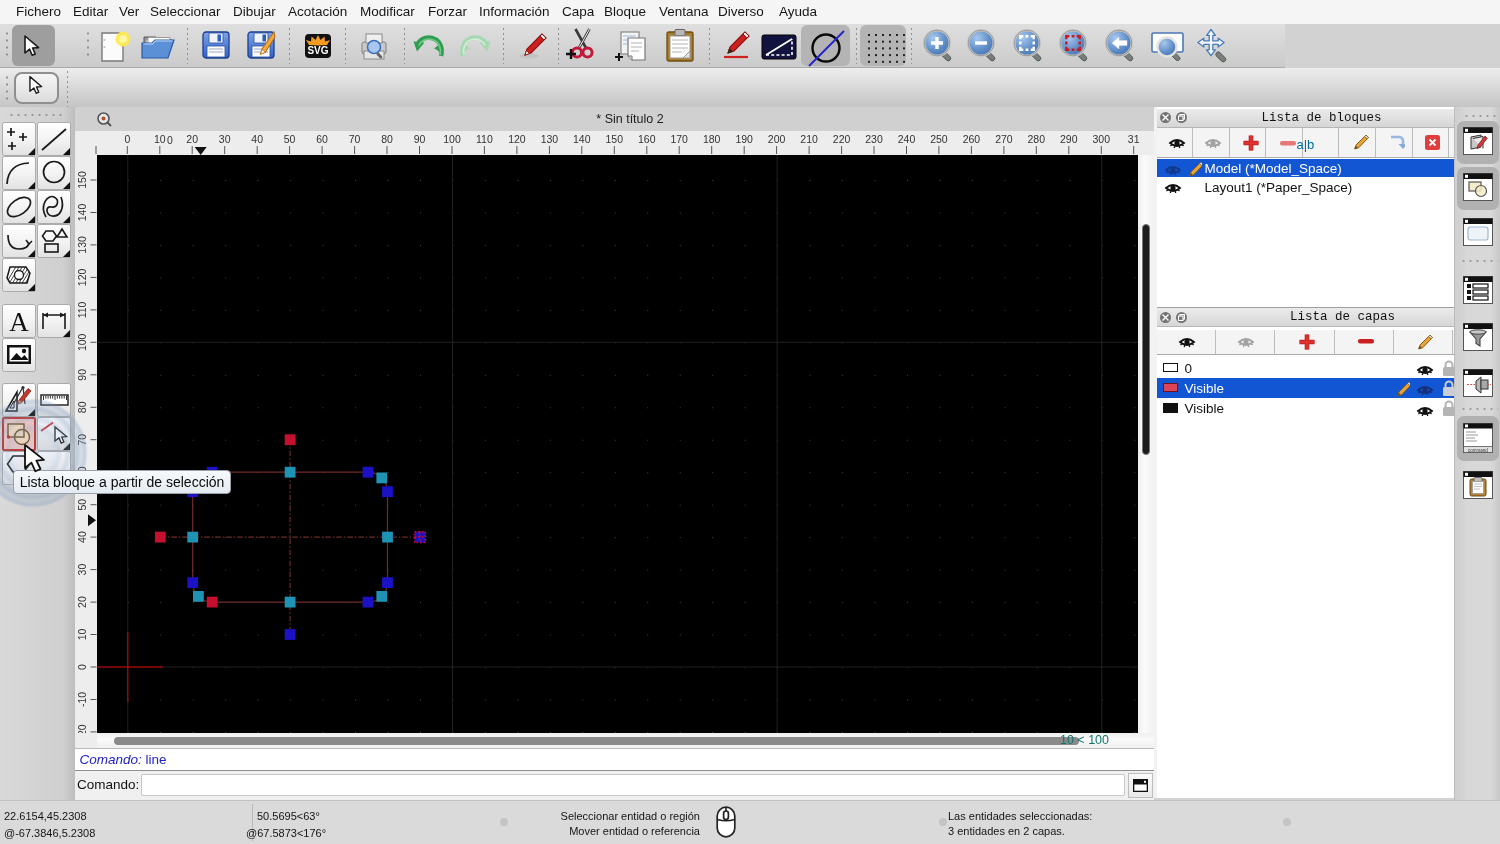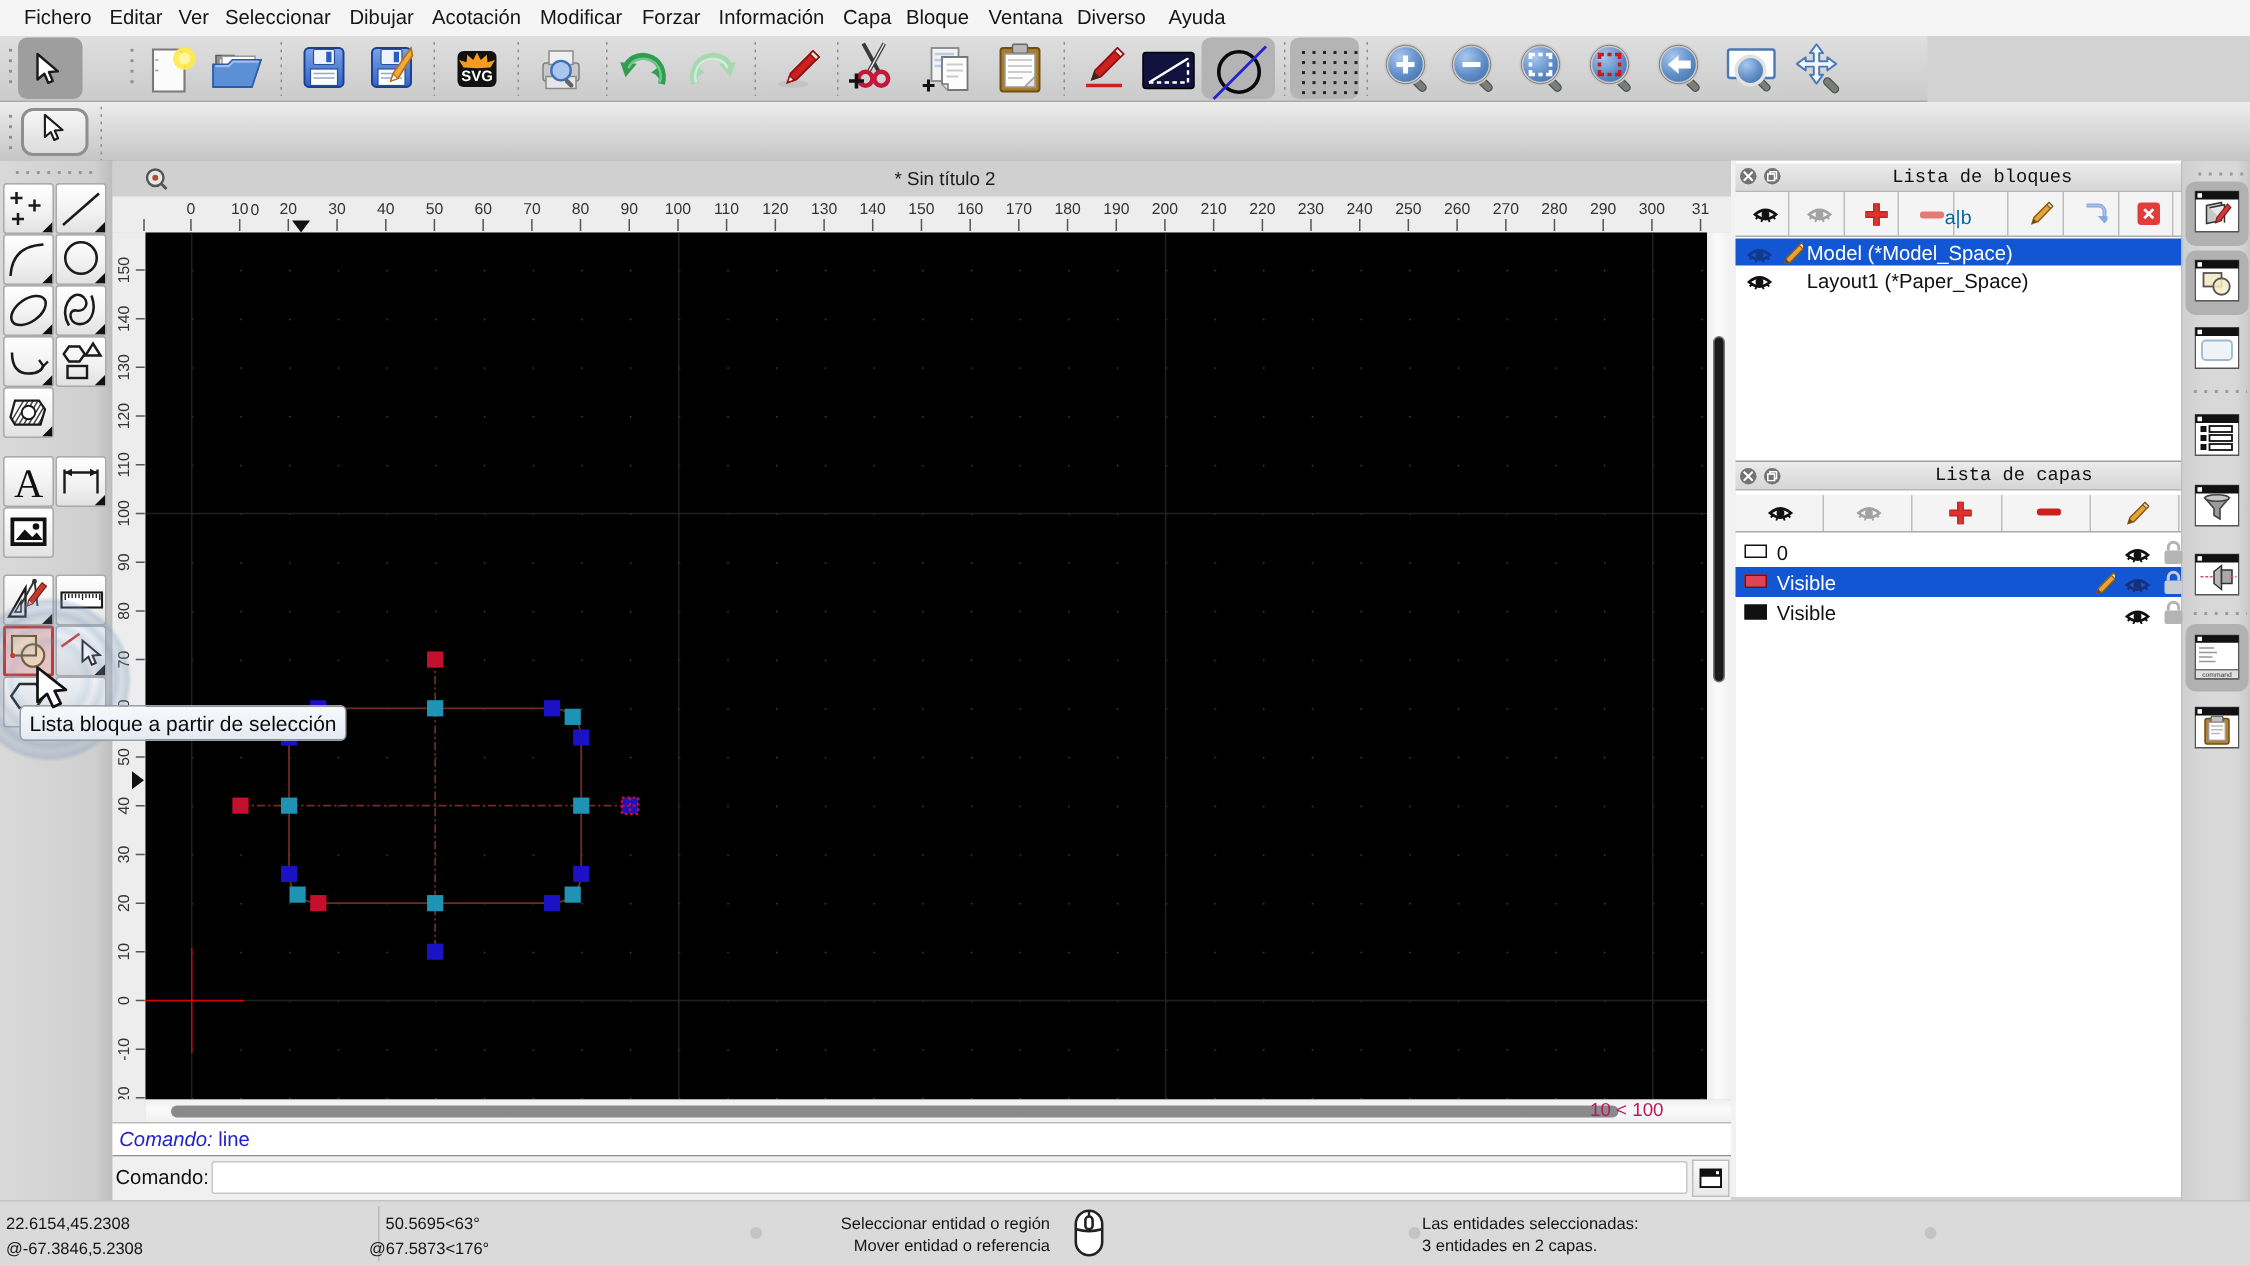--- a/index.html
+++ b/index.html
@@ -33,21 +33,21 @@
  font-size:12.5px;color:#1c1c1c;text-align:center;line-height:25px;text-indent:28px;}
 #hruler{left:75px;top:131px;width:1082px;height:24px;background:#ededed;}
 #vruler{left:75px;top:155px;width:21.5px;height:578px;background:#ededed;}
 .rlab{position:absolute;font-size:10.5px;color:#333;}
 #corner{left:75px;top:733px;width:21.5px;height:15px;background:#ededed;}
 #canvas{left:96.5px;top:155px;width:1041px;height:577.5px;background:#000;}
 #vsb{left:1137.5px;top:155px;width:16px;height:577.5px;background:linear-gradient(90deg,#ededed,#fbfbfb 40%,#f1f1f1);}
 #vsbthumb{left:1141.5px;top:224px;width:8.5px;height:231px;background:#1c1c1c;border:1px solid #777;border-radius:5px;box-sizing:border-box;}
 #hsbrow{left:96.5px;top:733px;width:1060.5px;height:15px;background:linear-gradient(#eeeeee,#fafafa 40%,#f0f0f0);}
 #hsbthumb{left:114px;top:736.5px;width:965px;height:8px;background:#8a8a8a;border-radius:4px;}
-#sbtext{left:1036px;top:733px;width:73px;height:14px;font-size:12.5px;color:#be185d;text-align:right;}
+#sbtext{left:1036px;top:733px;width:73px;height:14px;font-size:12.5px;color:#0f766e;text-align:right;}
 #gap1{left:1153.5px;top:107px;width:3.5px;height:691px;background:#f2f2f2;}
 #histrow{left:75px;top:747.5px;width:1078.5px;height:23px;background:#fff;
  border-top:1px solid #bbb;border-bottom:1px solid #8f8f8f;box-sizing:border-box;}
 #cmdrow{left:75px;top:770.5px;width:1078.5px;height:29.5px;background:#f0f0f0;}
 #cmdinput{position:absolute;left:65.5px;top:3.5px;width:984px;height:22px;background:#fff;
  border:1px solid #c8c8c8;border-radius:2px;box-sizing:border-box;}
 #cmdbtn{position:absolute;left:1052.5px;top:2px;width:25px;height:25.5px;
  background:linear-gradient(#fafafa,#e8e8e8);border:1px solid #bdbdbd;box-sizing:border-box;}
 #statusbar{left:0;top:800px;width:1500px;height:44px;background:#dadada;border-top:1px solid #c2c2c2;box-sizing:border-box;}
 .st{position:absolute;font-size:11px;color:#151515;white-space:nowrap;}

